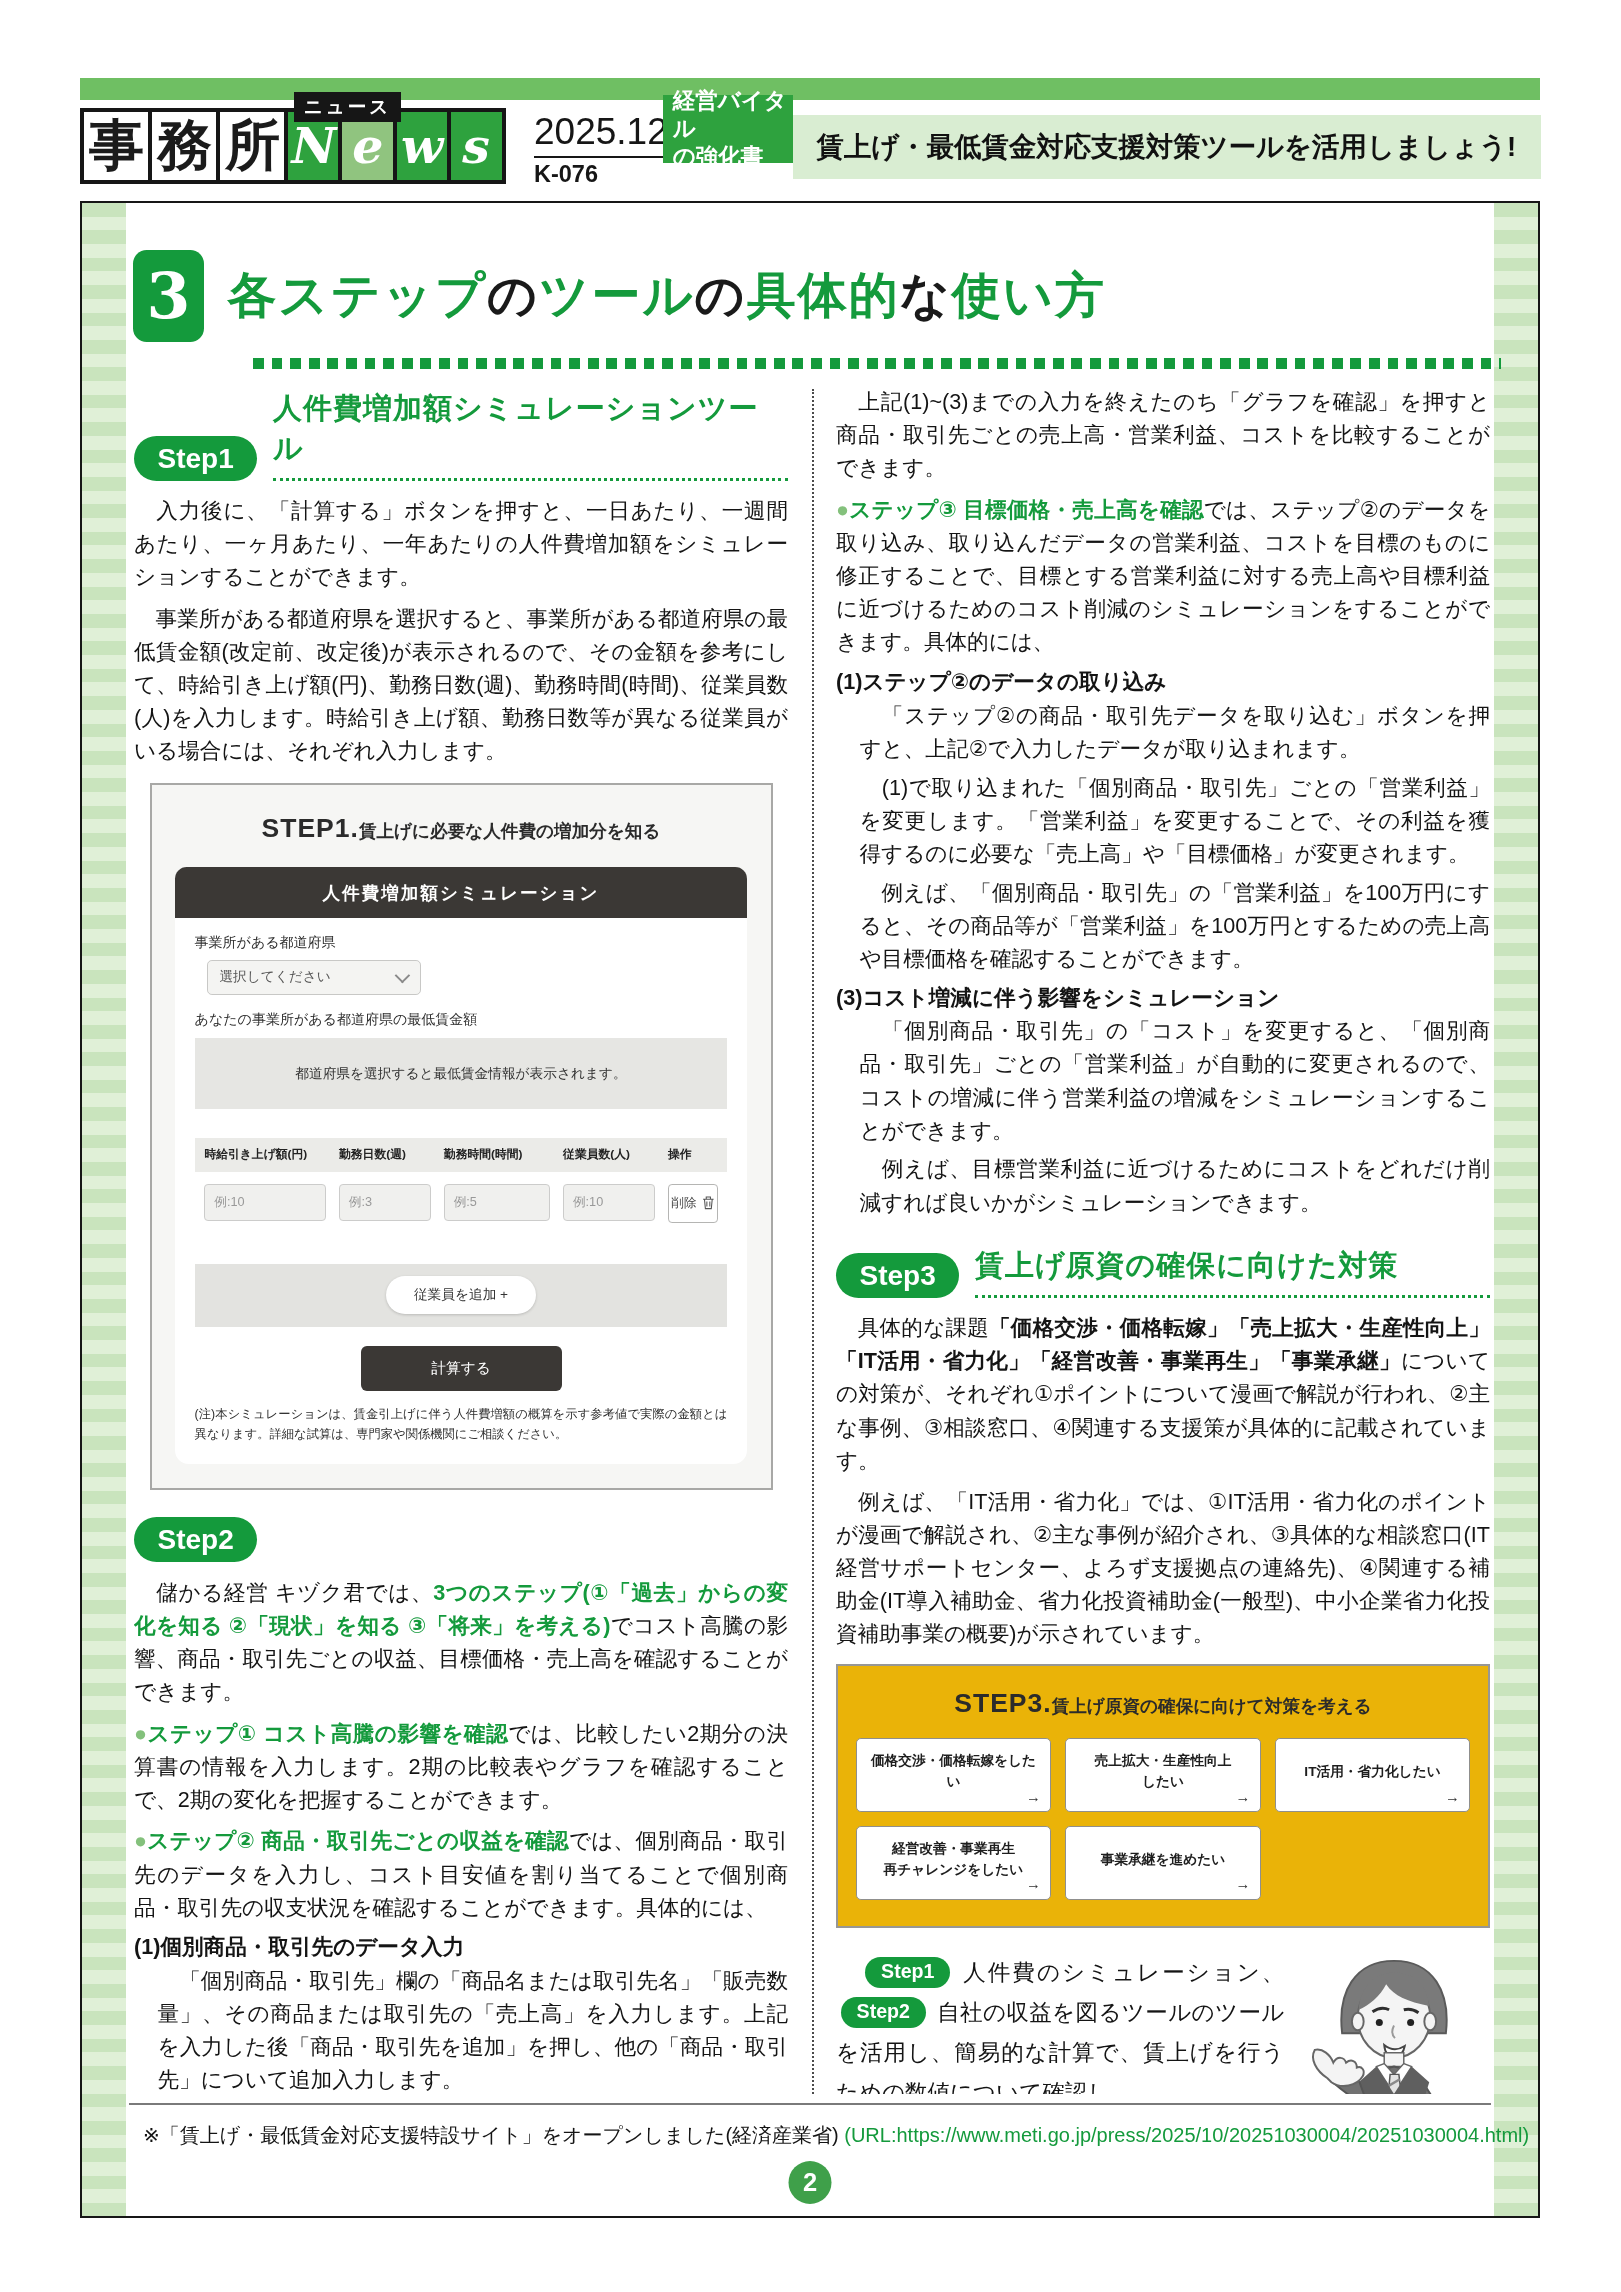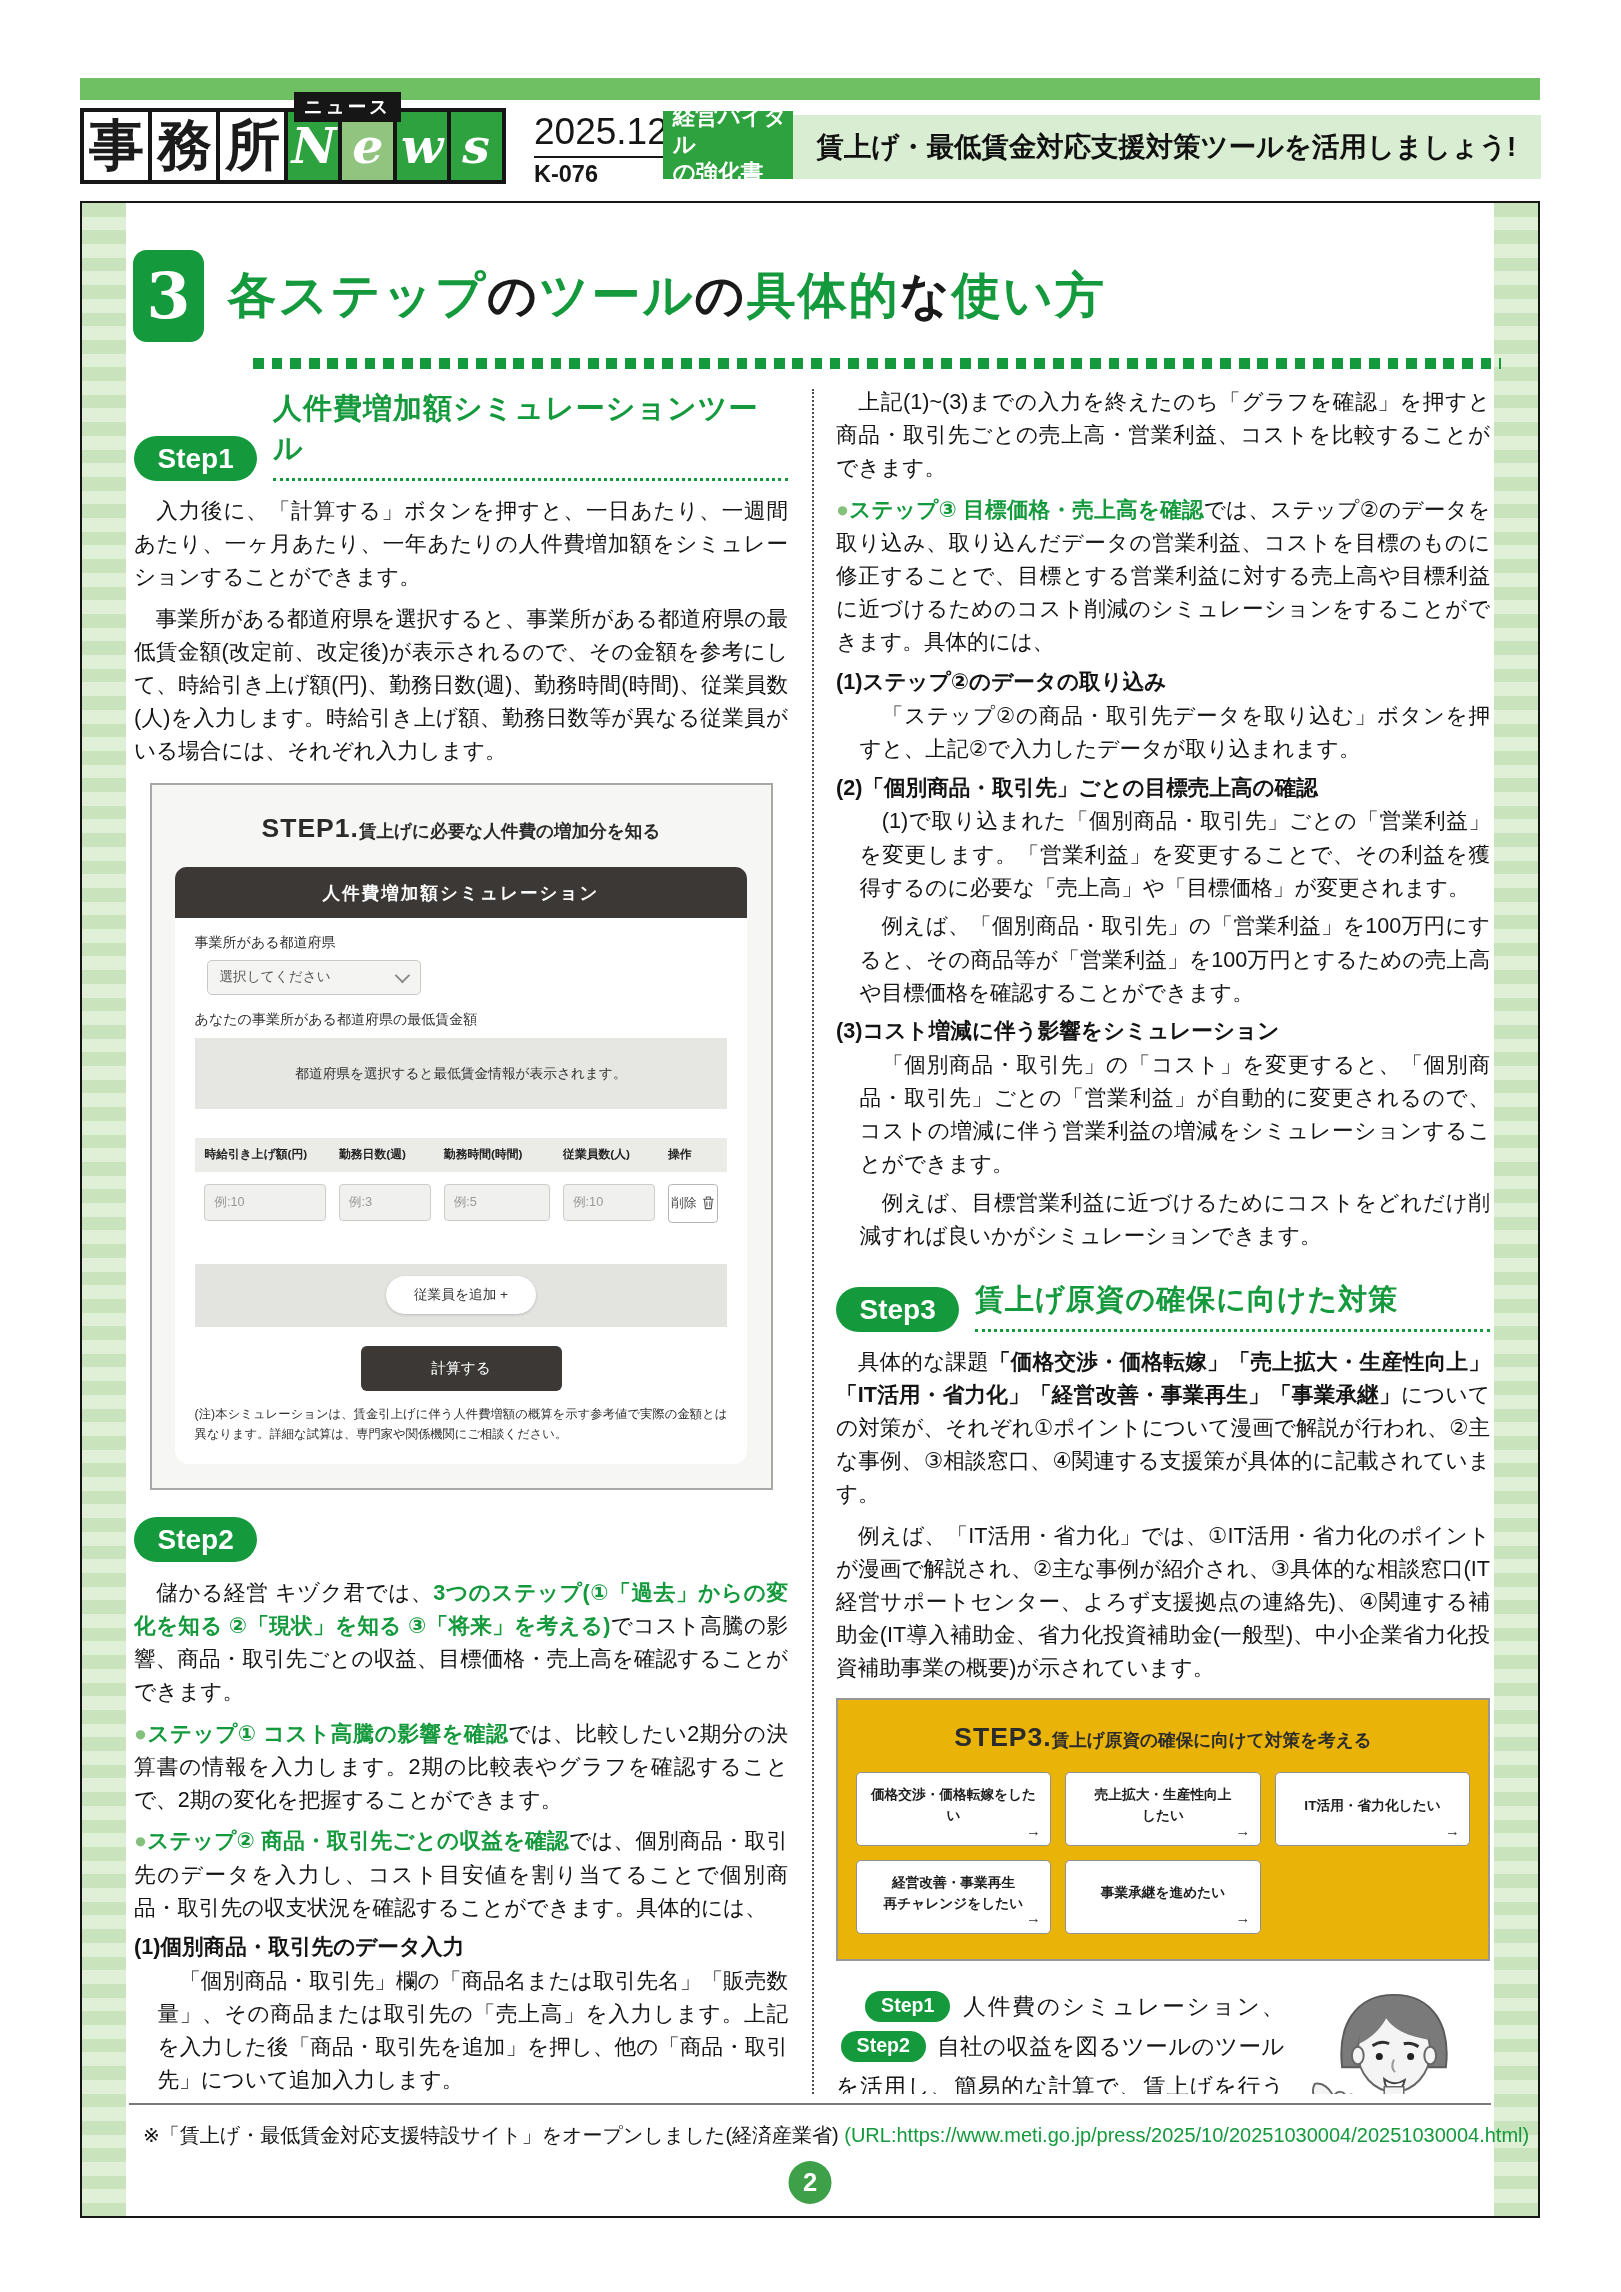--- a/index.html
+++ b/index.html
@@ -12,21 +12,21 @@
   .logo-box{width:73px;height:76px;border:4.9px solid #161616;background:#fff;display:flex;align-items:center;justify-content:center;
             font-size:55px;font-weight:bold;color:#1b1b1b;box-sizing:border-box;margin-left:-4.9px;}
   .logo-box:first-child{margin-left:0;}
   .logo-box.green{width:59px;background:#2ea23e;color:#fff;font-family:"DejaVu Serif",serif;font-style:italic;font-size:49px;}
   .logo-box.light{background:#90c47f;}
   .logo-tab{position:absolute;left:294px;top:92px;background:#161616;color:#fff;font-size:18.6px;font-weight:bold;
             padding:2px 9.8px;letter-spacing:2.9px;}
   .date-block{position:absolute;left:534px;top:111px;color:#161616;}
   .date{font-size:37px;font-weight:normal;border-bottom:2.9px solid #161616;padding-bottom:3px;}
   .code{font-size:23.5px;font-weight:bold;margin-top:2.9px;}
-  .tag{position:absolute;left:663px;top:111px;width:130px;height:68px;background:#2ea23e;color:#fff;font-weight:bold;
+  .tag{position:absolute;left:663px;top:95px;width:130px;height:68px;background:#2ea23e;color:#fff;font-weight:bold;
        font-size:22.5px;line-height:1.25;display:flex;flex-direction:column;justify-content:center;padding-left:9.8px;box-sizing:border-box;}
   .banner{position:absolute;left:793px;top:115px;width:748px;height:64px;background:#d9edd2;display:flex;align-items:center;
           padding-left:23.5px;box-sizing:border-box;font-size:27.4px;font-weight:bold;color:#111;}
 
   
   .mainbox{position:absolute;left:80px;top:201px;width:1460px;height:2017px;border:2.9px solid #161616;box-sizing:border-box;background:#fff;}
   .stripe{position:absolute;top:0;bottom:0;width:44px;background:repeating-linear-gradient(180deg,#c9e4bd 0 13.7px,#e0f0d7 13.7px 27.4px);}
   .stripe.left{left:0;}.stripe.right{right:0;}
 
   .sec-head{position:absolute;left:51px;top:47px;display:flex;align-items:center;}
@@ -218,21 +218,20 @@
 
       <div class="col-div"></div>
 
       <div class="col">
 
         <p class="p">　上記(1)~(3)までの入力を終えたのち「グラフを確認」を押すと商品・取引先ごとの売上高・営業利益、コストを比較することができます。</p>
         <p class="p"><span class="seg-dot">●</span><span class="seg-g">ステップ③ 目標価格・売上高を確認</span><span class="seg-n">では、ステップ②のデータを取り込み、取り込んだデータの営業利益、コストを目標のものに修正することで、目標とする営業利益に対する売上高や目標利益に近づけるためのコスト削減のシミュレーションをすることができます。具体的には、</span></p>
 
         <div class="item-h">(1)ステップ②のデータの取り込み</div>
         <div class="item-b">　「ステップ②の商品・取引先データを取り込む」ボタンを押すと、上記②で入力したデータが取り込まれます。</div>
-        <div class="item-h">(2)「個別商品・取引先」ごとの目標売上高の確認</div>
         <div class="item-b">　(1)で取り込まれた「個別商品・取引先」ごとの「営業利益」を変更します。「営業利益」を変更することで、その利益を獲得するのに必要な「売上高」や「目標価格」が変更されます。</div>
         <div class="item-b">　例えば、「個別商品・取引先」の「営業利益」を100万円にすると、その商品等が「営業利益」を100万円とするための売上高や目標価格を確認することができます。</div>
         <div class="item-h">(3)コスト増減に伴う影響をシミュレーション</div>
         <div class="item-b">　「個別商品・取引先」の「コスト」を変更すると、「個別商品・取引先」ごとの「営業利益」が自動的に変更されるので、コストの増減に伴う営業利益の増減をシミュレーションすることができます。</div>
         <div class="item-b">　例えば、目標営業利益に近づけるためにコストをどれだけ削減すれば良いかがシミュレーションできます。</div>
 
         <div class="step-head later">
           <span class="step-badge">Step3</span>
           <span class="step-title-wrap">
             <span class="step-title">賃上げ原資の確保に向けた対策</span>

